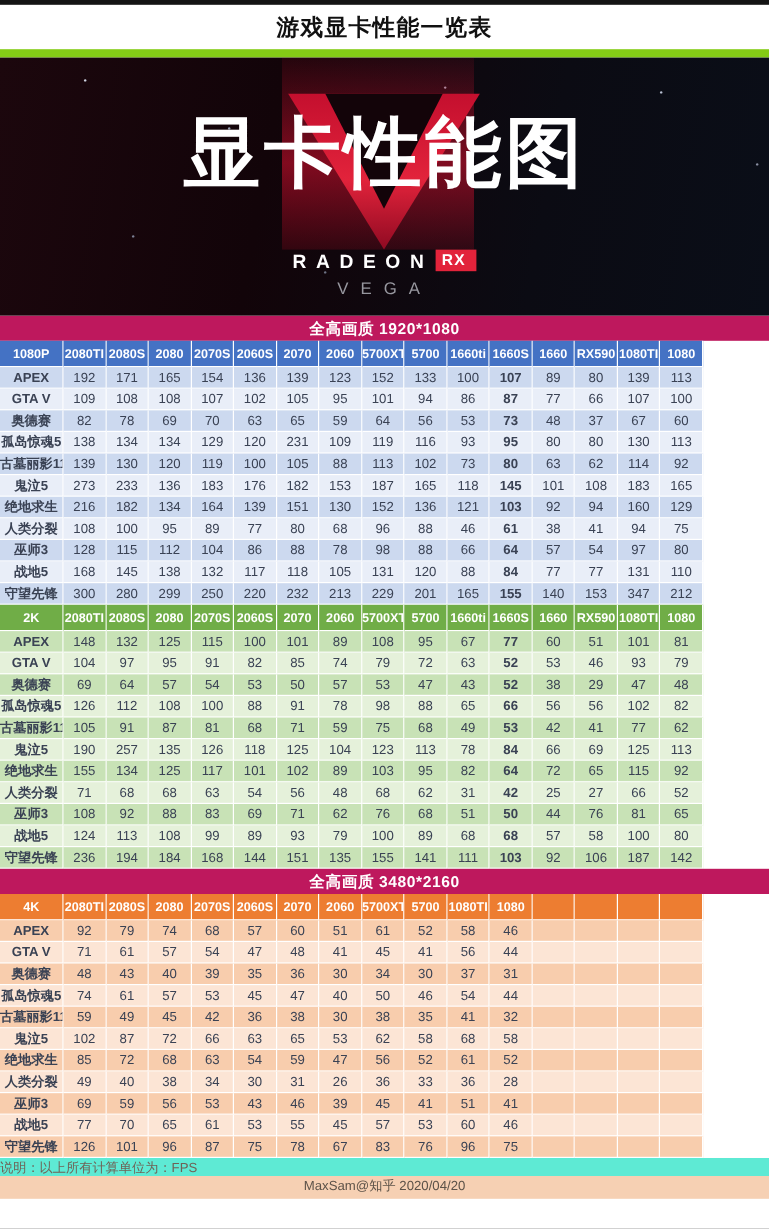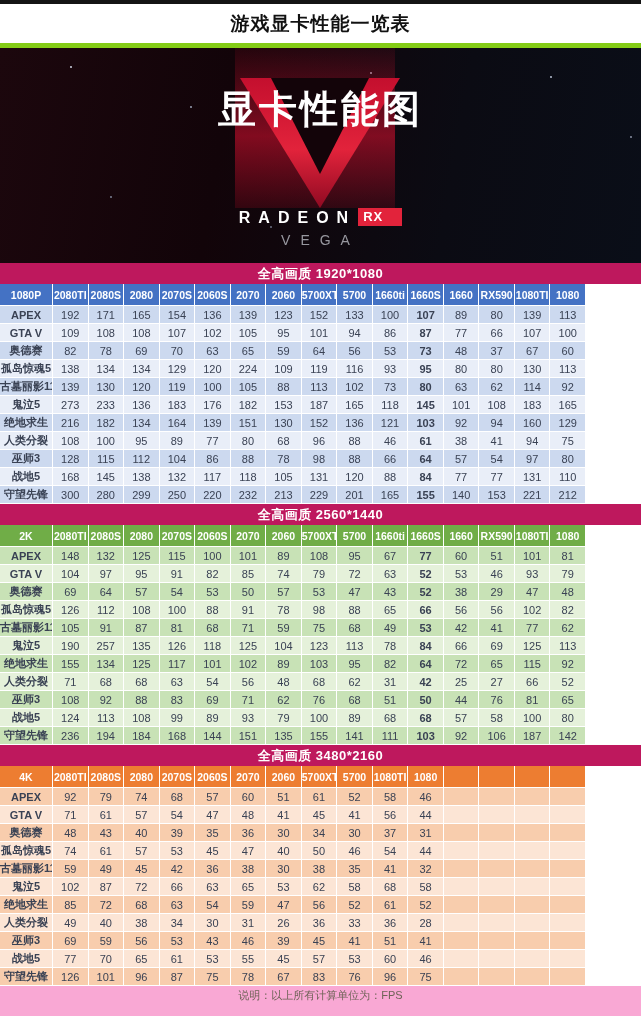--- a/index.html
+++ b/index.html
@@ -3,21 +3,21 @@
 <meta charset="utf-8">
 <style>
   html,body{margin:0;padding:0;background:#888;}
   *{box-sizing:border-box;}
   .page{
     width:641px;height:1024px;margin:0 auto;background:#fff;position:relative;
     font-family:"Liberation Sans","DejaVu Sans",sans-serif;overflow:hidden;
   }
   
   .titlebar{
-    height:48px;background:#fff;border-top:4px solid #141414;border-bottom:5px solid #84cc16;
+    height:48px;background:#fff;border-top:4px solid #141414;border-bottom:7px solid #84cc16;
     display:flex;align-items:center;justify-content:center;
   }
   .titlebar h1{margin:0;font-size:19px;font-weight:bold;color:#111;letter-spacing:1px;}
   
   .hero{
     height:215px;position:relative;overflow:hidden;
     background:linear-gradient(100deg,#1c070d 0%,#120409 35%,#0b0b13 70%,#0a0e18 100%);
   }
   .hero .stars{position:absolute;inset:0;}
   .hero .stars::after{
@@ -26,29 +26,29 @@
     box-shadow:120px 40px 0 #9aa1b5,480px 10px 0 #b9c0d2,560px 70px 0 #8a90a3,
                40px 130px 0 #7d8296,300px 6px 0 #a8aec0,610px 150px 0 #9aa1b5,200px 160px 0 #6d7284;
   }
   .glow{
     position:absolute;left:235px;top:0;width:160px;height:160px;
     background:linear-gradient(to bottom,rgba(205,15,45,.10) 0%,rgba(205,15,45,.60) 55%,rgba(150,8,30,.25) 100%);
   }
   .logo{position:absolute;left:240px;top:30px;}
   .hero-title{
     position:absolute;top:36px;left:0;width:100%;text-align:center;
-    font-size:38px;font-weight:bold;color:#fff;letter-spacing:3px;white-space:nowrap;
+    font-size:64px;font-weight:bold;color:#fff;letter-spacing:3px;white-space:nowrap;
   }
   .brand-row{
     position:absolute;top:160px;left:0;width:100%;text-align:center;
     color:#fff;font-size:16px;font-weight:bold;letter-spacing:8px;white-space:nowrap;
   }
   .rx-badge{
     display:inline-block;background:#e2233b;color:#fff;font-size:13px;font-weight:bold;
-    letter-spacing:1px;padding:1px 19px 2px 5px;margin-left:2px;vertical-align:2px;
+    letter-spacing:1px;padding:1px 9px 2px 5px;margin-left:2px;vertical-align:2px;
   }
   .vega{
     position:absolute;top:184px;left:0;width:100%;text-align:center;
     color:#97979f;font-size:14px;letter-spacing:10px;font-weight:normal;
   }
   
   .band{
     height:21px;line-height:21px;text-align:center;color:#fff;
     font-size:13px;font-weight:bold;background:#be185d;letter-spacing:.5px;
   }
@@ -68,21 +68,21 @@
   .theme-blue tbody tr:nth-child(even) td{background:#e9eef8;}
   
   .theme-green th{background:#70ad47;}
   .theme-green tbody tr:nth-child(odd) td{background:#c8e2b6;}
   .theme-green tbody tr:nth-child(even) td{background:#e5f1da;}
   
   .theme-orange th{background:#ed7d31;}
   .theme-orange tbody tr:nth-child(odd) td{background:#f8cdad;}
   .theme-orange tbody tr:nth-child(even) td{background:#fce5d5;}
   
-  .note{height:30px;line-height:19px;text-align:center;background:#f9a8d4;color:#6f6357;font-size:11px;}
+  .note{height:15px;line-height:19px;text-align:left;background:#5eead4;color:#6f6357;font-size:11px;}
   .credit{height:19px;line-height:18px;text-align:center;background:#f6d0b3;color:#5d5349;font-size:11px;}
 </style>
 </head>
 <body>
 
 <div class="page">
 
   <header class="titlebar">
     <h1>游戏显卡性能一览表</h1>
   </header>
@@ -186,21 +186,21 @@
             <td class="val">67</td>
             <td class="val">60</td>
           </tr>
           <tr>
             <td class="game">孤岛惊魂5</td>
             <td class="val">138</td>
             <td class="val">134</td>
             <td class="val">134</td>
             <td class="val">129</td>
             <td class="val">120</td>
-            <td class="val">224</td>
+            <td class="val">231</td>
             <td class="val">109</td>
             <td class="val">119</td>
             <td class="val">116</td>
             <td class="val">93</td>
             <td class="val hl">95</td>
             <td class="val">80</td>
             <td class="val">80</td>
             <td class="val">130</td>
             <td class="val">113</td>
           </tr>
@@ -320,29 +320,28 @@
             <td class="val">250</td>
             <td class="val">220</td>
             <td class="val">232</td>
             <td class="val">213</td>
             <td class="val">229</td>
             <td class="val">201</td>
             <td class="val">165</td>
             <td class="val hl">155</td>
             <td class="val">140</td>
             <td class="val">153</td>
-            <td class="val">221</td>
+            <td class="val">347</td>
             <td class="val">212</td>
           </tr>
         </tbody>
       </table>
   </section>
 
   <section class="res-section theme-green">
-    <div class="band">全高画质 2560*1440</div>
     <table class="fps-table">
         <thead>
           <tr>
             <th class="corner">2K</th>
             <th>2080TI</th>
             <th>2080S</th>
             <th>2080</th>
             <th>2070S</th>
             <th>2060S</th>
             <th>2070</th>
@@ -781,15 +780,16 @@
             <td class="val"></td>
             <td class="val"></td>
             <td class="val"></td>
           </tr>
         </tbody>
       </table>
   </section>
 
   <footer>
     <div class="note">说明：以上所有计算单位为：FPS</div>
+    <div class="credit">MaxSam@知乎 2020/04/20</div>
   </footer>
 
 </div>
 
 </body></html>

